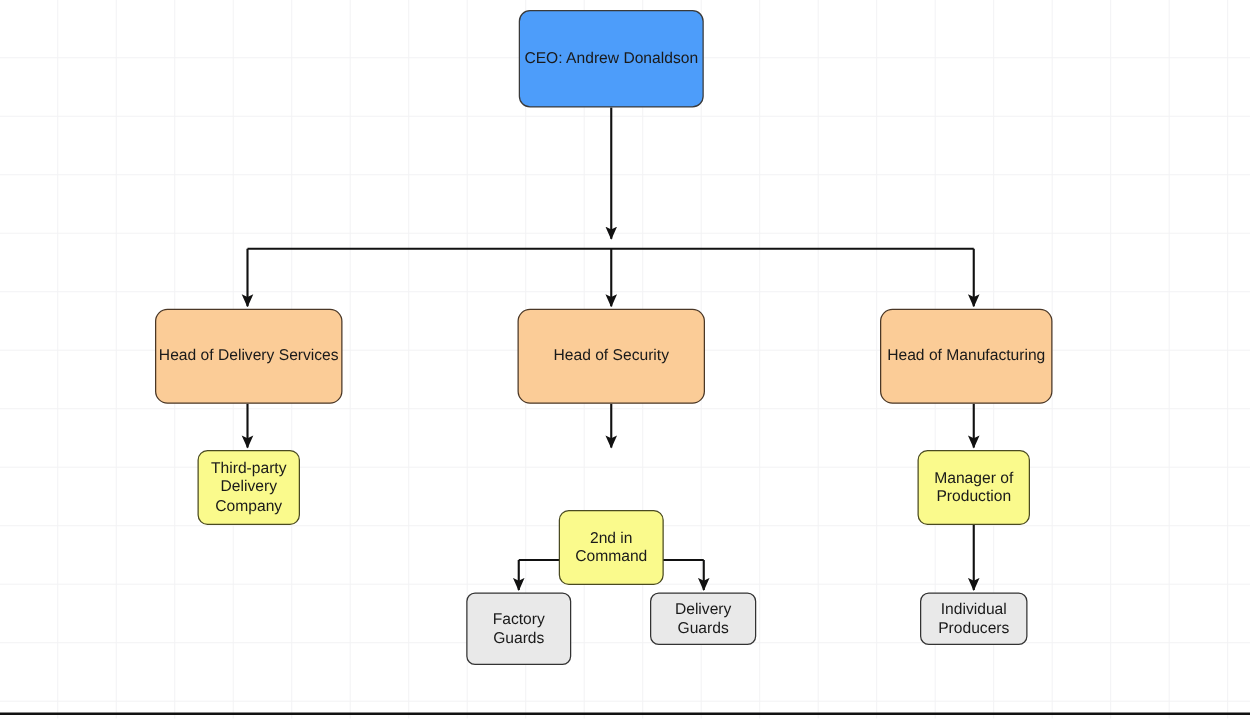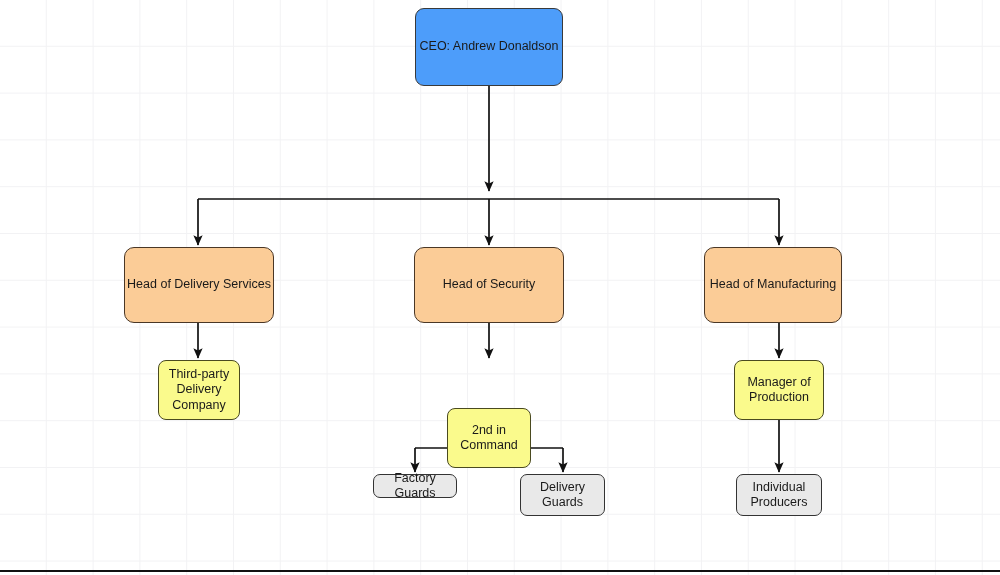--- a/index.html
+++ b/index.html
@@ -129,21 +129,21 @@
   </div>
   <div class="node kind-mid" style="left:447px; top:380px; width:84px; height:60px;margin-top:28px;">
     <span>2nd in
 Command</span>
   </div>
   <div class="node kind-mid" style="left:734px; top:360px; width:90px; height:60px;">
     <span>Manager of
 Production</span>
   </div>
 
-  <div class="node kind-leaf" style="left:373px; top:474px; width:84px; height:24px;">
+  <div class="node kind-leaf" style="left:373px; top:474px; width:84px; height:58px;">
     <span>Factory
 Guards</span>
   </div>
   <div class="node kind-leaf" style="left:520px; top:474px; width:85px; height:42px;">
     <span>Delivery
 Guards</span>
   </div>
   <div class="node kind-leaf" style="left:736px; top:474px; width:86px; height:42px;justify-content:center;">
     <span>Individual
 Producers</span>

